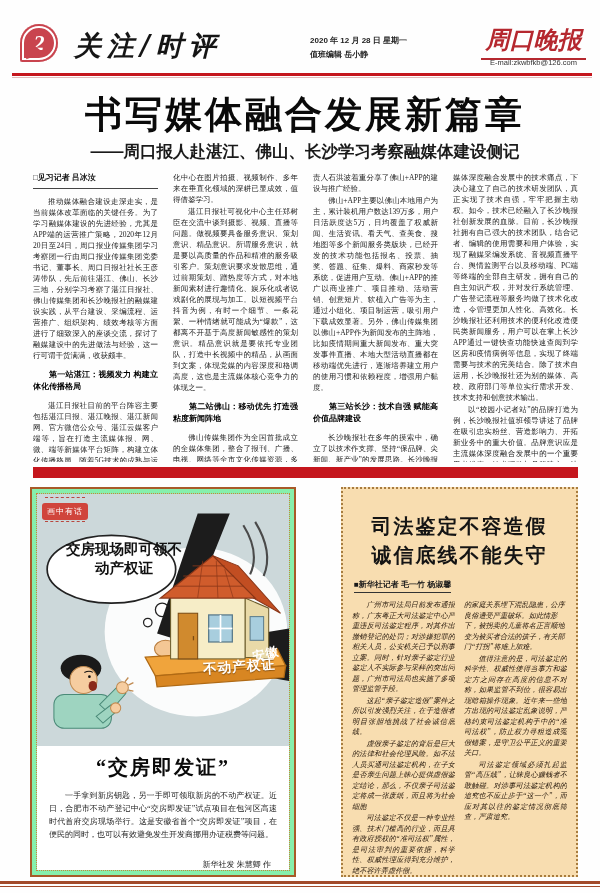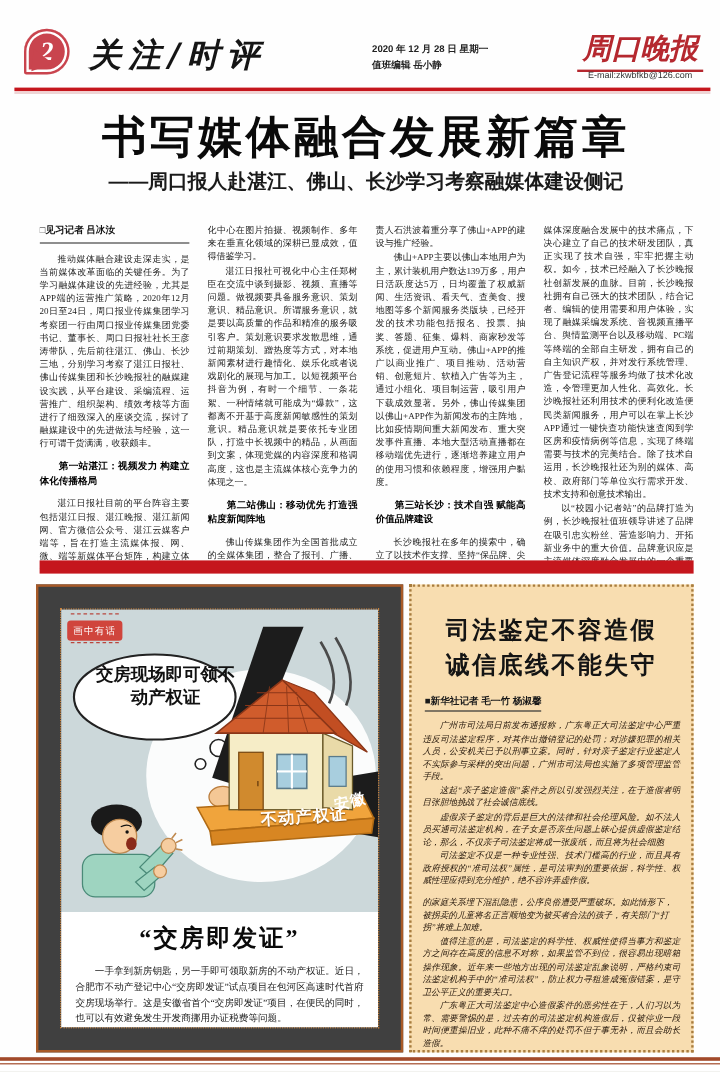--- a/index.html
+++ b/index.html
@@ -48,41 +48,41 @@
   .headline {
     position:absolute; top:90px; left:35px; right:25px; text-align:center;
     font:bold 37px "Liberation Serif", serif; letter-spacing:3px; color:#0a0a0a;
   }
   .subhead-line {
     position:absolute; top:141px; left:35px; right:25px; text-align:center;
     font:bold 16.5px "Liberation Sans", sans-serif; color:#1a1a1a;
   }
   .cols {
     position:absolute; top:172px; left:33px; right:22px; height:290px;
-    display:flex; gap:15px; overflow:hidden;margin-top:14px;
+    display:flex; gap:15px; overflow:hidden;
   }
   .col { flex:1 1 0; overflow:hidden; font-family:"Liberation Serif", serif; }
   .col p {
     font-size:7.5px; line-height:11px; text-align:justify;
     text-indent:2em; color:#1c1c1c; margin-bottom:1px;
   }
   .col p.noindent { text-indent:0; }
   .col .byline {
     font-size:8px; font-weight:bold; text-indent:0; color:#111;
     border-bottom:1px solid #444; padding-bottom:5px; margin-bottom:7px;
   }
   .col .sub {
     font-size:8px; line-height:11.5px; font-weight:bold; text-align:justify;
     text-indent:2em; margin:8px 0 8px 0; color:#000;
   }
   .red-band { position:absolute; top:467px; left:33px; right:22px; height:11px; background:#c5161d; }
   
   .art-box {
-    position:absolute; top:487px; left:30px; width:306px; height:390px;
-    border:2px solid #a85a28; background:#404040; padding:18px;
+    position:absolute; top:487px; left:30px; width:266px; height:390px;
+    border:2px solid #a85a28; background:#86efac; padding:4px;
   }
   .art-inner { width:100%; height:100%; border:1px dotted #c8823c; display:flex; flex-direction:column; }
   .toon { position:relative; width:100%; height:252px; background:#ccd8da; overflow:hidden; }
   .toon svg { position:absolute; inset:0; }
   .toon-tag {
     position:absolute; left:6px; top:10px; background:#d0453c; color:#fff;
     font-size:8px; padding:2px 4px; border-radius:2px; letter-spacing:1px;
     box-shadow:0 0 0 1px #d0453c;
   }
   .toon-tag:before, .toon-tag:after {
@@ -121,21 +121,21 @@
     background:#f8ddb0; border:2px dotted #a87c3e; padding:22px 9px 6px 9px; overflow:hidden;
   }
   .comm-title {
     text-align:center; font:bold 20px "Liberation Sans", sans-serif; color:#141414;
     line-height:27px; letter-spacing:2px; margin-top:2px;
   }
   .comm-byline {
     display:inline-block; font:bold 8px "Liberation Sans", sans-serif; color:#1a1a1a;
     border-bottom:1px solid #333; padding-bottom:2px; margin:10px 0 7px 2px;
   }
-  .comm-cols { display:flex; gap:9px; height:285px; overflow:hidden;flex-direction:column; }
+  .comm-cols { display:flex; gap:9px; height:285px; overflow:hidden; }
   .comm-col { flex:1 1 0; overflow:hidden; }
   .comm-col p {
     font:italic 7.2px "Liberation Serif", serif; line-height:10.5px;
     text-align:justify; text-indent:2em; color:#24160a; margin-bottom:1px;
   }
   .comm-col p.wire { text-indent:0; text-align:left; }
   
   .foot-rule1 { position:absolute; top:881px; left:0; width:600px; height:3px; background:#a24a2a; }
   .foot-rule2 { position:absolute; top:886px; left:0; width:600px; height:1px; background:#a24a2a; }
 </style>
@@ -266,21 +266,20 @@
     <div class="comm-cols">
       <div class="comm-col">
         <p>广州市司法局日前发布通报称，广东粤正大司法鉴定中心严重违反司法鉴定程序，对其作出撤销登记的处罚；对涉嫌犯罪的相关人员，公安机关已予以刑事立案。同时，针对亲子鉴定行业鉴定人不实际参与采样的突出问题，广州市司法局也实施了多项管理监管手段。</p>
         <p>这起“亲子鉴定造假”案件之所以引发强烈关注，在于造假者明目张胆地挑战了社会诚信底线。</p>
         <p>虚假亲子鉴定的背后是巨大的法律和社会伦理风险。如不法人员买通司法鉴定机构，在子女是否亲生问题上昧心提供虚假鉴定结论，那么，不仅亲子司法鉴定将成一张废纸，而且将为社会细胞</p>
         <p>司法鉴定不仅是一种专业性强、技术门槛高的行业，而且具有政府授权的“准司法权”属性，是司法审判的重要依据，科学性、权威性理应得到充分维护，绝不容许弄虚作假。</p>
       </div>
       <div class="comm-col">
         <p class="wire">的家庭关系埋下混乱隐患，公序良俗遭受严重破坏。如此情形下，被拐卖的儿童将名正言顺地变为被买者合法的孩子，有关部门“打拐”将难上加难。</p>
         <p>值得注意的是，司法鉴定的科学性、权威性使得当事方和鉴定方之间存在高度的信息不对称，如果监管不到位，很容易出现暗箱操作现象。近年来一些地方出现的司法鉴定乱象说明，严格约束司法鉴定机构手中的“准司法权”，防止权力寻租造成冤假错案，是守卫公平正义的重要关口。</p>
-        <p>广东粤正大司法鉴定中心造假案件的恶劣性在于，人们习以为常、需要警惕的是，过去有的司法鉴定机构造假后，仅被停业一段时间便重操旧业，此种不痛不痒的处罚不但于事无补，而且会助长造假。</p>
         <p>司法鉴定领域必须扎起监管“高压线”，让昧良心赚钱者不敢触碰。对涉事司法鉴定机构的追究也不应止步于“这一个”，而应对其以往的鉴定情况彻底筛查，严肃追究。</p>
 
       </div>
     </div>
   </div>
 
   <div class="foot-rule1"></div>
   <div class="foot-rule2"></div>
 
 </div>

